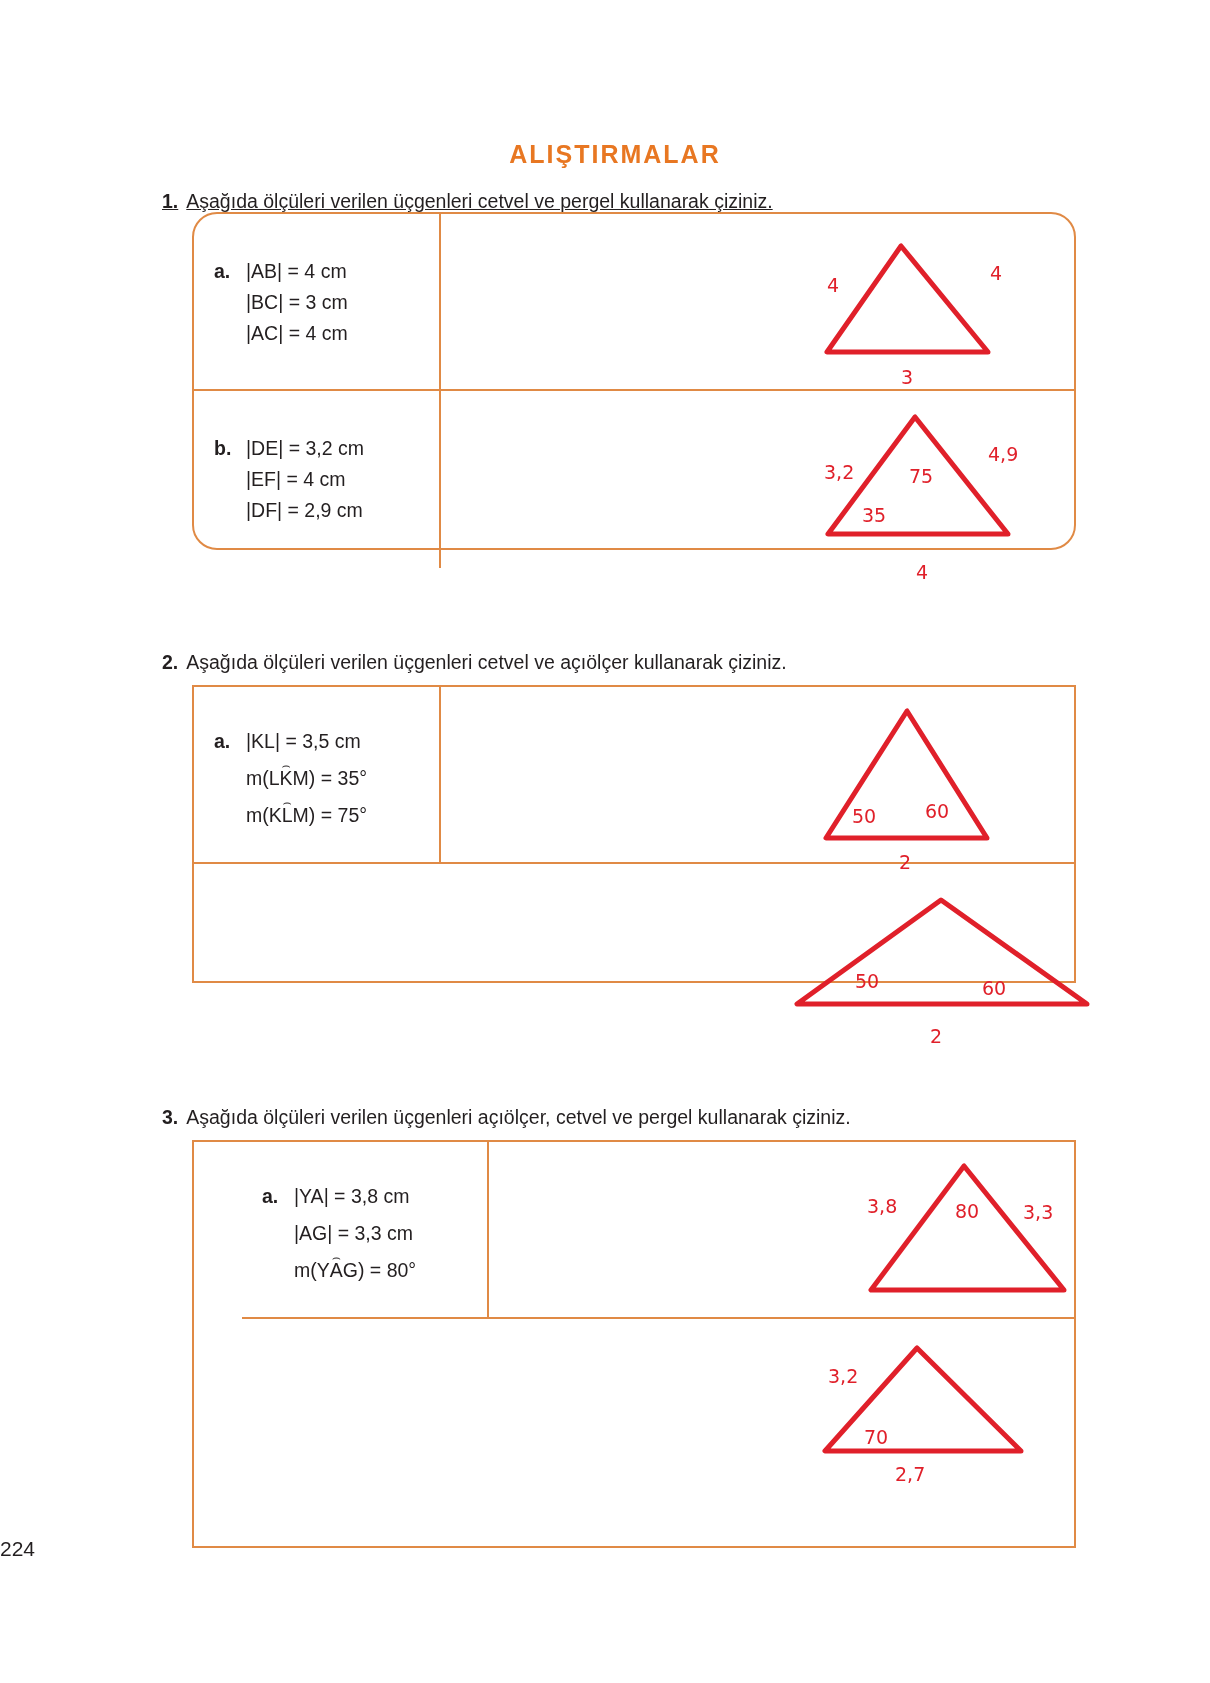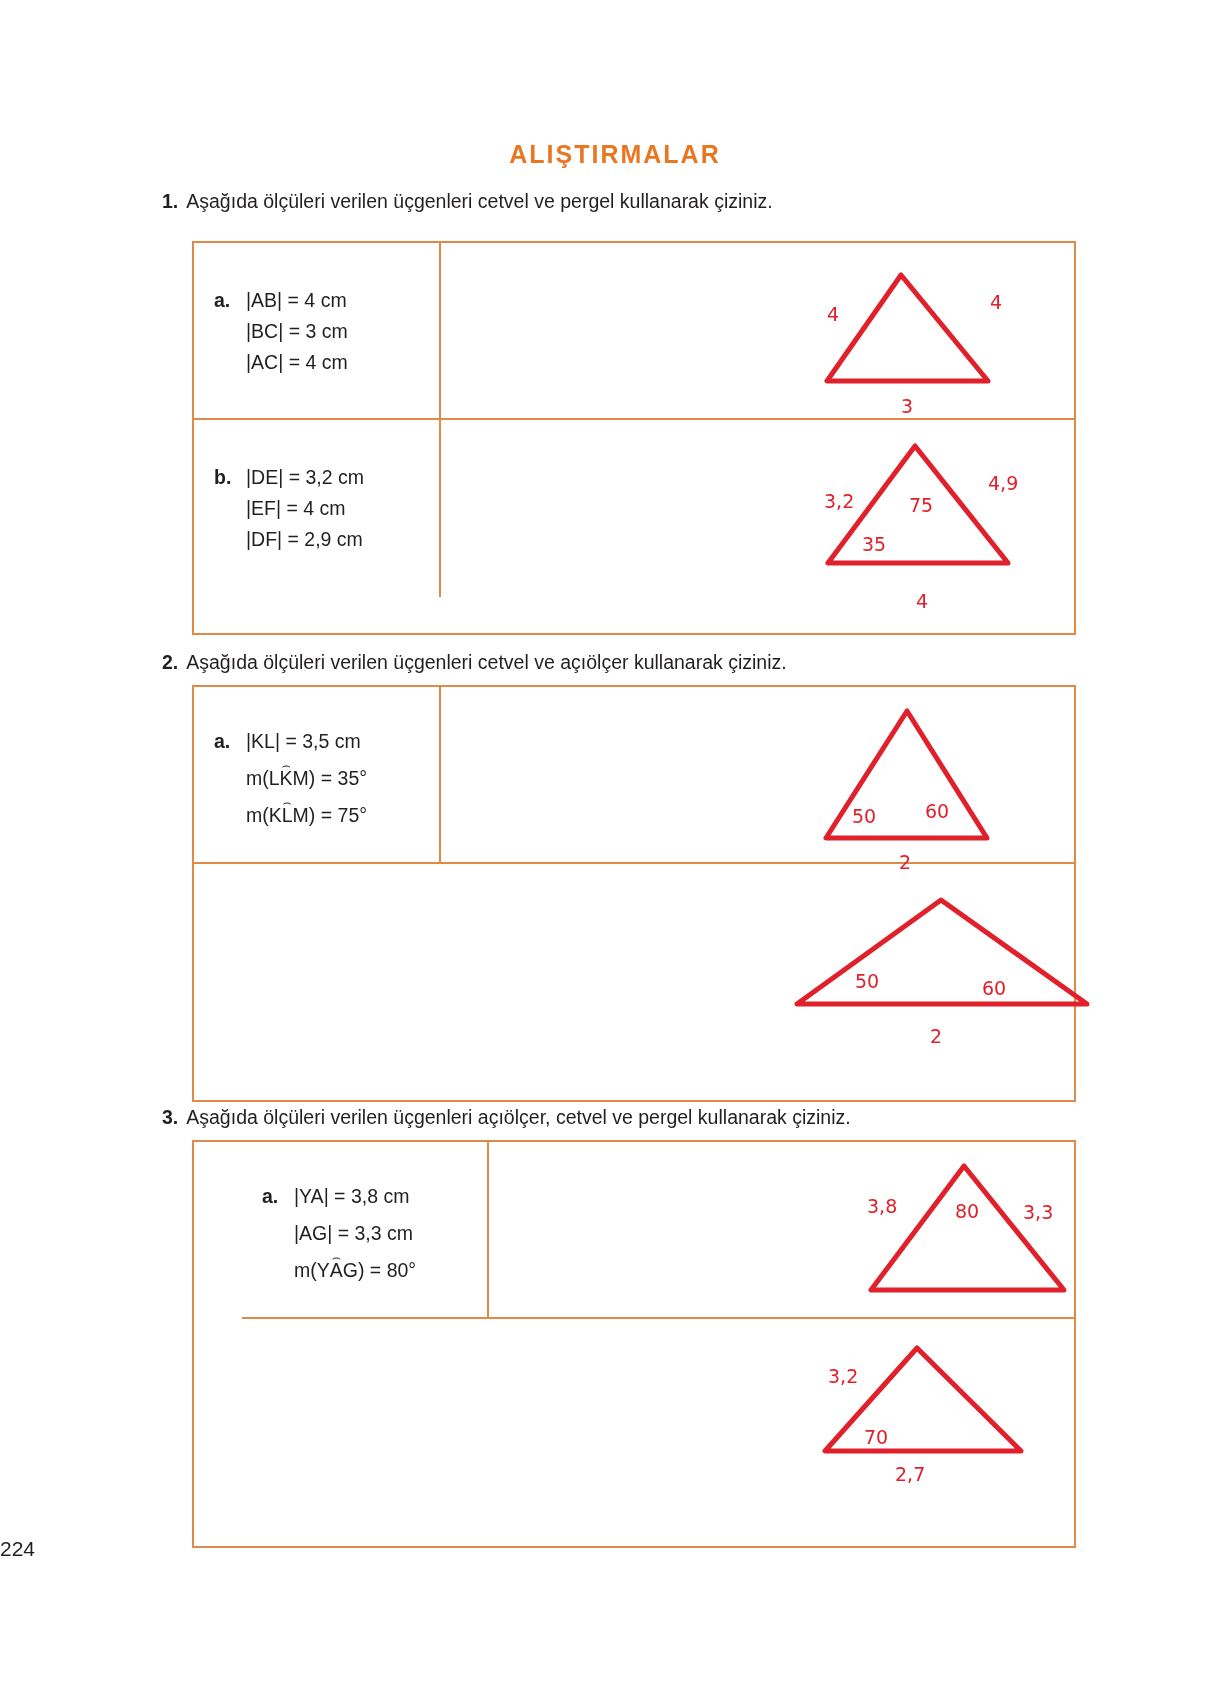--- a/index.html
+++ b/index.html
@@ -22,24 +22,24 @@
   .hat { position:relative; display:inline-block; }
   .hat::before { content:"⌢"; position:absolute; left:50%; top:-13px; transform:translateX(-50%); font-size:14px; }
   svg.tri { position:absolute; left:0; top:0; overflow:visible; }
   .page-num { position:absolute; top:1537px; left:0; width:1210px; font-size:21px; }
 </style>
 </head>
 <body>
 
 <div class="title">ALIŞTIRMALAR</div>
 
-<div class="q-heading" style="top:190px;">
+<div class="q-heading" style="top:190px;text-decoration:underline;">
   <span class="num">1.</span><span>Aşağıda ölçüleri verilen üçgenleri cetvel ve pergel kullanarak çiziniz.</span>
 </div>
-<div class="ex-table" style="top:241px; height:394px;">
+<div class="ex-table" style="top:212px; height:338px;border-radius:25px;">
   <div class="ex-row">
     <div class="ex-left">
       <div class="givens">
         <div class="line"><span class="lbl">a.</span><span>|AB| = 4 cm</span></div>
         <div class="line indent">|BC| = 3 cm</div>
         <div class="line indent">|AC| = 4 cm</div>
       </div>
     </div>
     <div class="ex-right">
       <svg class="tri" width="635" height="177">
@@ -67,21 +67,21 @@
         <text x="468" y="92" fill="#e0202a" font-size="19" font-family="DejaVu Sans, sans-serif">75</text>
         <text x="421" y="131" fill="#e0202a" font-size="19" font-family="DejaVu Sans, sans-serif">35</text>
       </svg>
     </div>
   </div>
 </div>
 
 <div class="q-heading" style="top:651px;text-align:right;">
   <span class="num">2.</span><span>Aşağıda ölçüleri verilen üçgenleri cetvel ve açıölçer kullanarak çiziniz.</span>
 </div>
-<div class="ex-table" style="top:685px; height:417px;">
+<div class="ex-table" style="top:685px; height:298px;">
   <div class="ex-row">
     <div class="ex-left">
       <div class="givens tall">
         <div class="line"><span class="lbl">a.</span><span>|KL| = 3,5 cm</span></div>
         <div class="line indent"><span>m(L</span><span class="hat">K</span><span>M) = 35°</span></div>
         <div class="line indent"><span>m(K</span><span class="hat">L</span><span>M) = 75°</span></div>
       </div>
     </div>
     <div class="ex-right">
       <svg class="tri" width="635" height="177">

